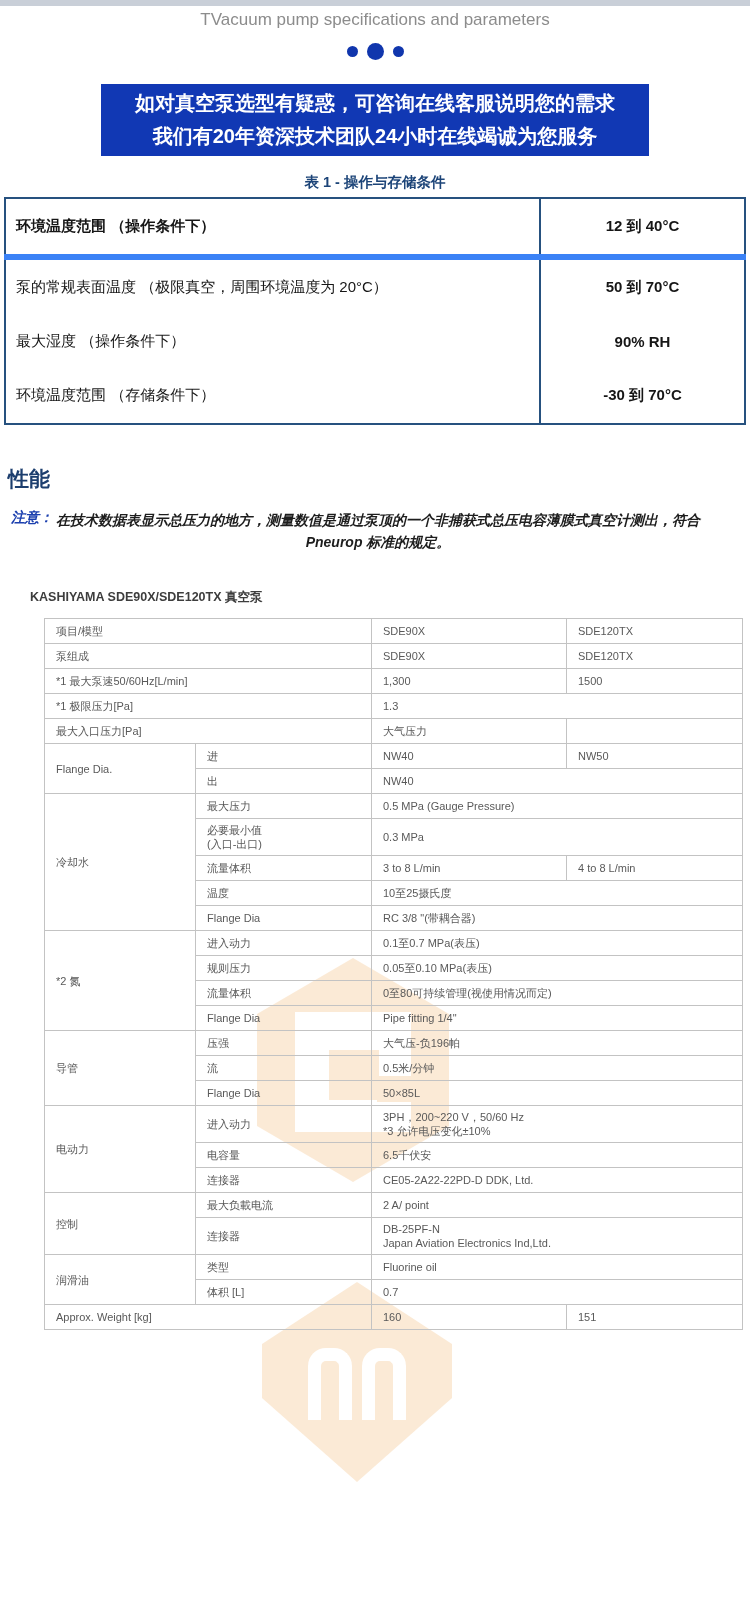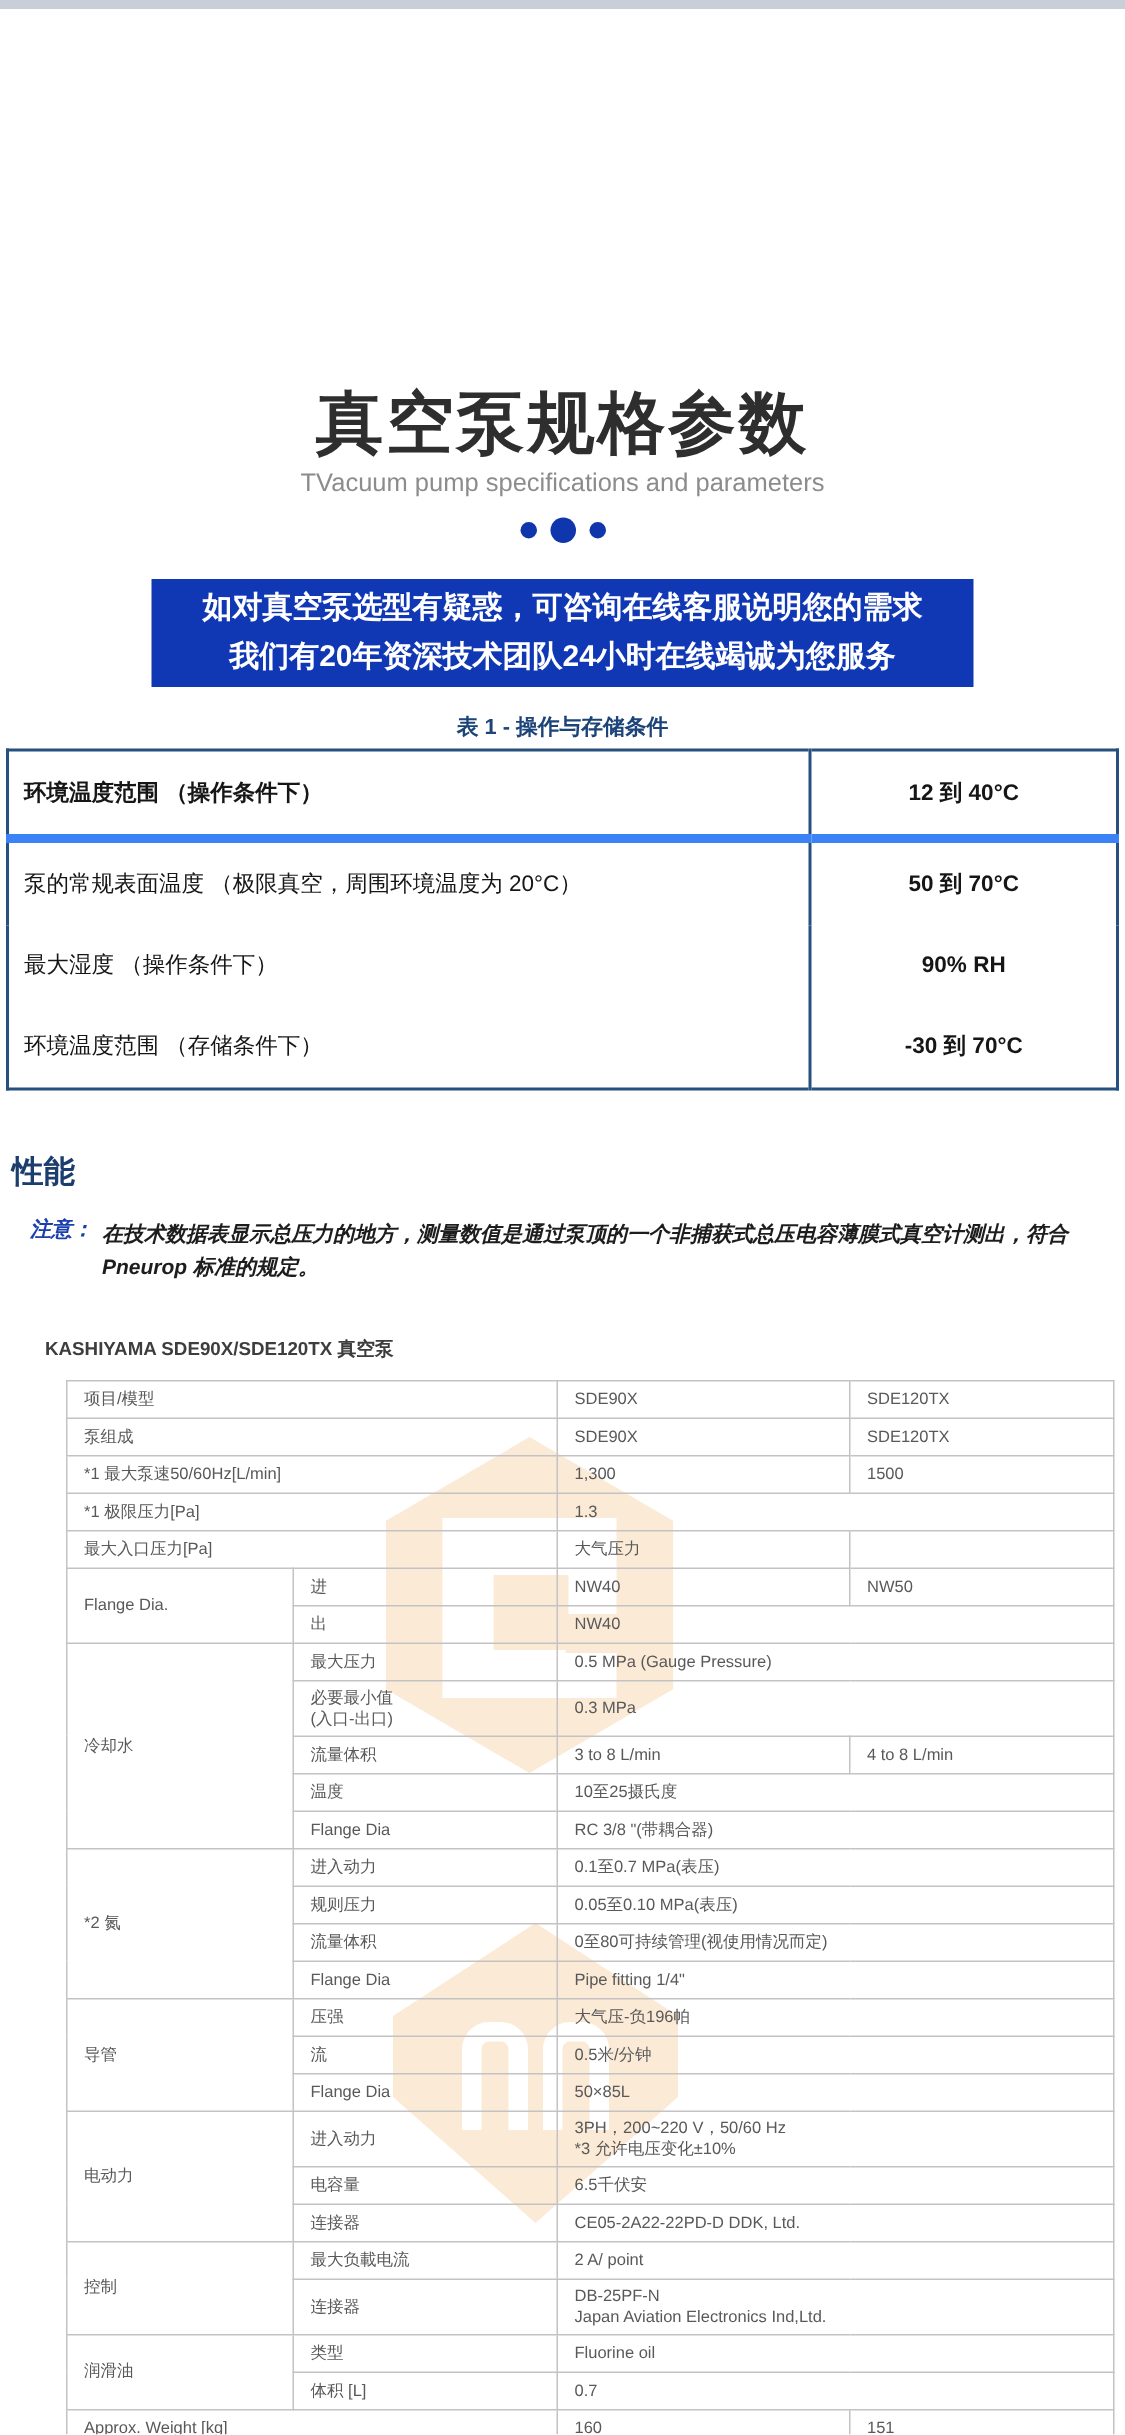--- a/index.html
+++ b/index.html
@@ -27,21 +27,21 @@
 
   table.conditions { width:742px; margin:5px 0 0 4px; border-collapse:collapse;
                      border:2px solid #26517f; table-layout:fixed; }
   table.conditions td { font-size:15px; color:#161616; padding:2px 10px; height:24px; }
   table.conditions td.cond-label { width:535px; }
   table.conditions td.cond-value { text-align:center; border-left:2px solid #26517f; font-weight:bold; padding:18px 4px; }
   table.conditions tr.first td { font-weight:bold; border-bottom:6px solid #3b82f6; height:27px; }
   table.conditions tr td.cond-value { font-weight:bold; }
   table.conditions tr:not(.first) td.cond-label { font-weight:normal; }
 
-  .note { display:flex; margin:16px 0 0 20px; font-style:italic; }
+  .note { display:flex; margin:16px 0 0 8px; font-style:italic;text-align:center; }
   .note-label { color:#1b3fae; font-weight:bold; font-size:14px; width:48px; flex:none; }
   .note-text { font-size:14px; color:#1d1d1d; font-weight:bold; line-height:22px; white-space:pre-line; }
 
   .spec-caption { margin:36px 0 0 30px; font-size:12.5px; font-weight:bold; color:#3d3d3d; }
 
   table.spec { position:relative; z-index:1; margin:12px 0 0 44px; width:698px;
                border-collapse:collapse; table-layout:fixed; }
   table.spec td { border:1px solid #c3c3c3; font-size:11px; color:#595959; padding:4px 11px;
                   height:25px; vertical-align:middle; white-space:pre-line; line-height:14px; }
 
@@ -58,21 +58,20 @@
                border:13px solid #fff; border-bottom:none; border-radius:18px 18px 0 0; background:transparent; }
   .wm-shield .m1 { left:46px; }
   .wm-shield .m2 { left:100px; }
 </style>
 </head>
 <body>
 
 <div class="page">
   <div class="topbar"></div>
 
-  <h1 class="main-title">真空泵规格参数</h1>
   <div class="subtitle">TVacuum pump specifications and parameters</div>
 
   <div class="dots">
     <span class="dot small"></span>
     <span class="dot big"></span>
     <span class="dot small"></span>
   </div>
 
   <div class="banner">
     <div>如对真空泵选型有疑惑，可咨询在线客服说明您的需求</div>

